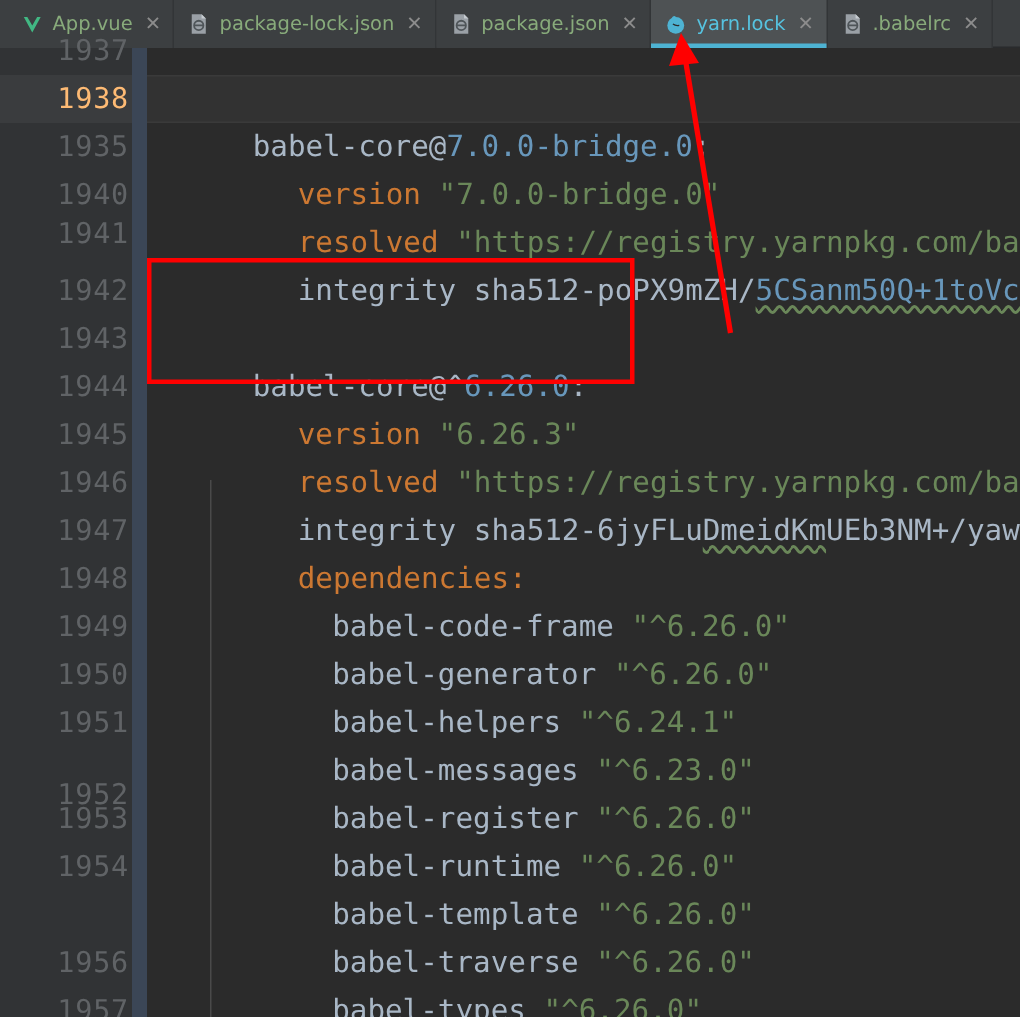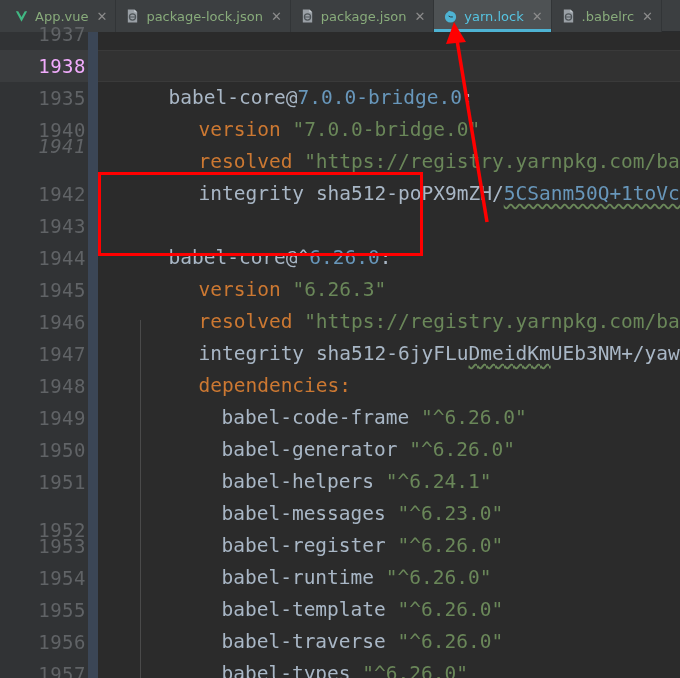--- a/index.html
+++ b/index.html
@@ -78,21 +78,21 @@
     position: absolute;
     right: 10px;
     width: 78px;
     text-align: right;
     font-family: "DejaVu Sans Mono", monospace;
     font-size: 19px;
     line-height: 32px;
     color: #606366;
     letter-spacing: 0.5px;
   }
-  .lineno.current { color: #f0abfc; }
+  .lineno.current { color: #fdba74; }
   .lineno-hl {
     position: absolute;
     left: 0; width: 88px; height: 32px;
     background: #3a3c3e;
   }
 
   
   .editor {
     position: absolute;
     top: 32px; left: 98px;
@@ -216,35 +216,34 @@
       <span class="tab-close">✕</span>
     </div>
   </div>
 
   <div class="gutter">
     <div class="lineno-hl" style="top:18px;"></div>
     <div class="lineno" style="top:-14px;">1937</div>
     <div class="lineno current" style="top:18px;">1938</div>
     <div class="lineno" style="top:50px;">1935</div>
     <div class="lineno" style="top:82px;">1940</div>
-    <div class="lineno" style="top:98px;font-style:italic;">1941</div>
+    <div class="lineno" style="top:108px;">1941</div>
     <div class="lineno" style="top:146px;">1942</div>
     <div class="lineno" style="top:178px;">1943</div>
     <div class="lineno" style="top:210px;">1944</div>
     <div class="lineno" style="top:242px;">1945</div>
     <div class="lineno" style="top:274px;">1946</div>
     <div class="lineno" style="top:306px;">1947</div>
     <div class="lineno" style="top:338px;">1948</div>
     <div class="lineno" style="top:370px;">1949</div>
     <div class="lineno" style="top:402px;">1950</div>
     <div class="lineno" style="top:434px;">1951</div>
     <div class="lineno" style="top:482px;">1952</div>
     <div class="lineno" style="top:498px;">1953</div>
     <div class="lineno" style="top:530px;">1954</div>
-    <div class="lineno" style="top:562px;">1955</div>
     <div class="lineno" style="top:594px;">1956</div>
     <div class="lineno" style="top:626px;">1957</div>
 
   </div>
   <div class="gutter-strip"></div>
 
   <div class="editor">
 
     <div class="line-hl" style="top:18px;"></div>
     <div class="indent-guide"></div>

